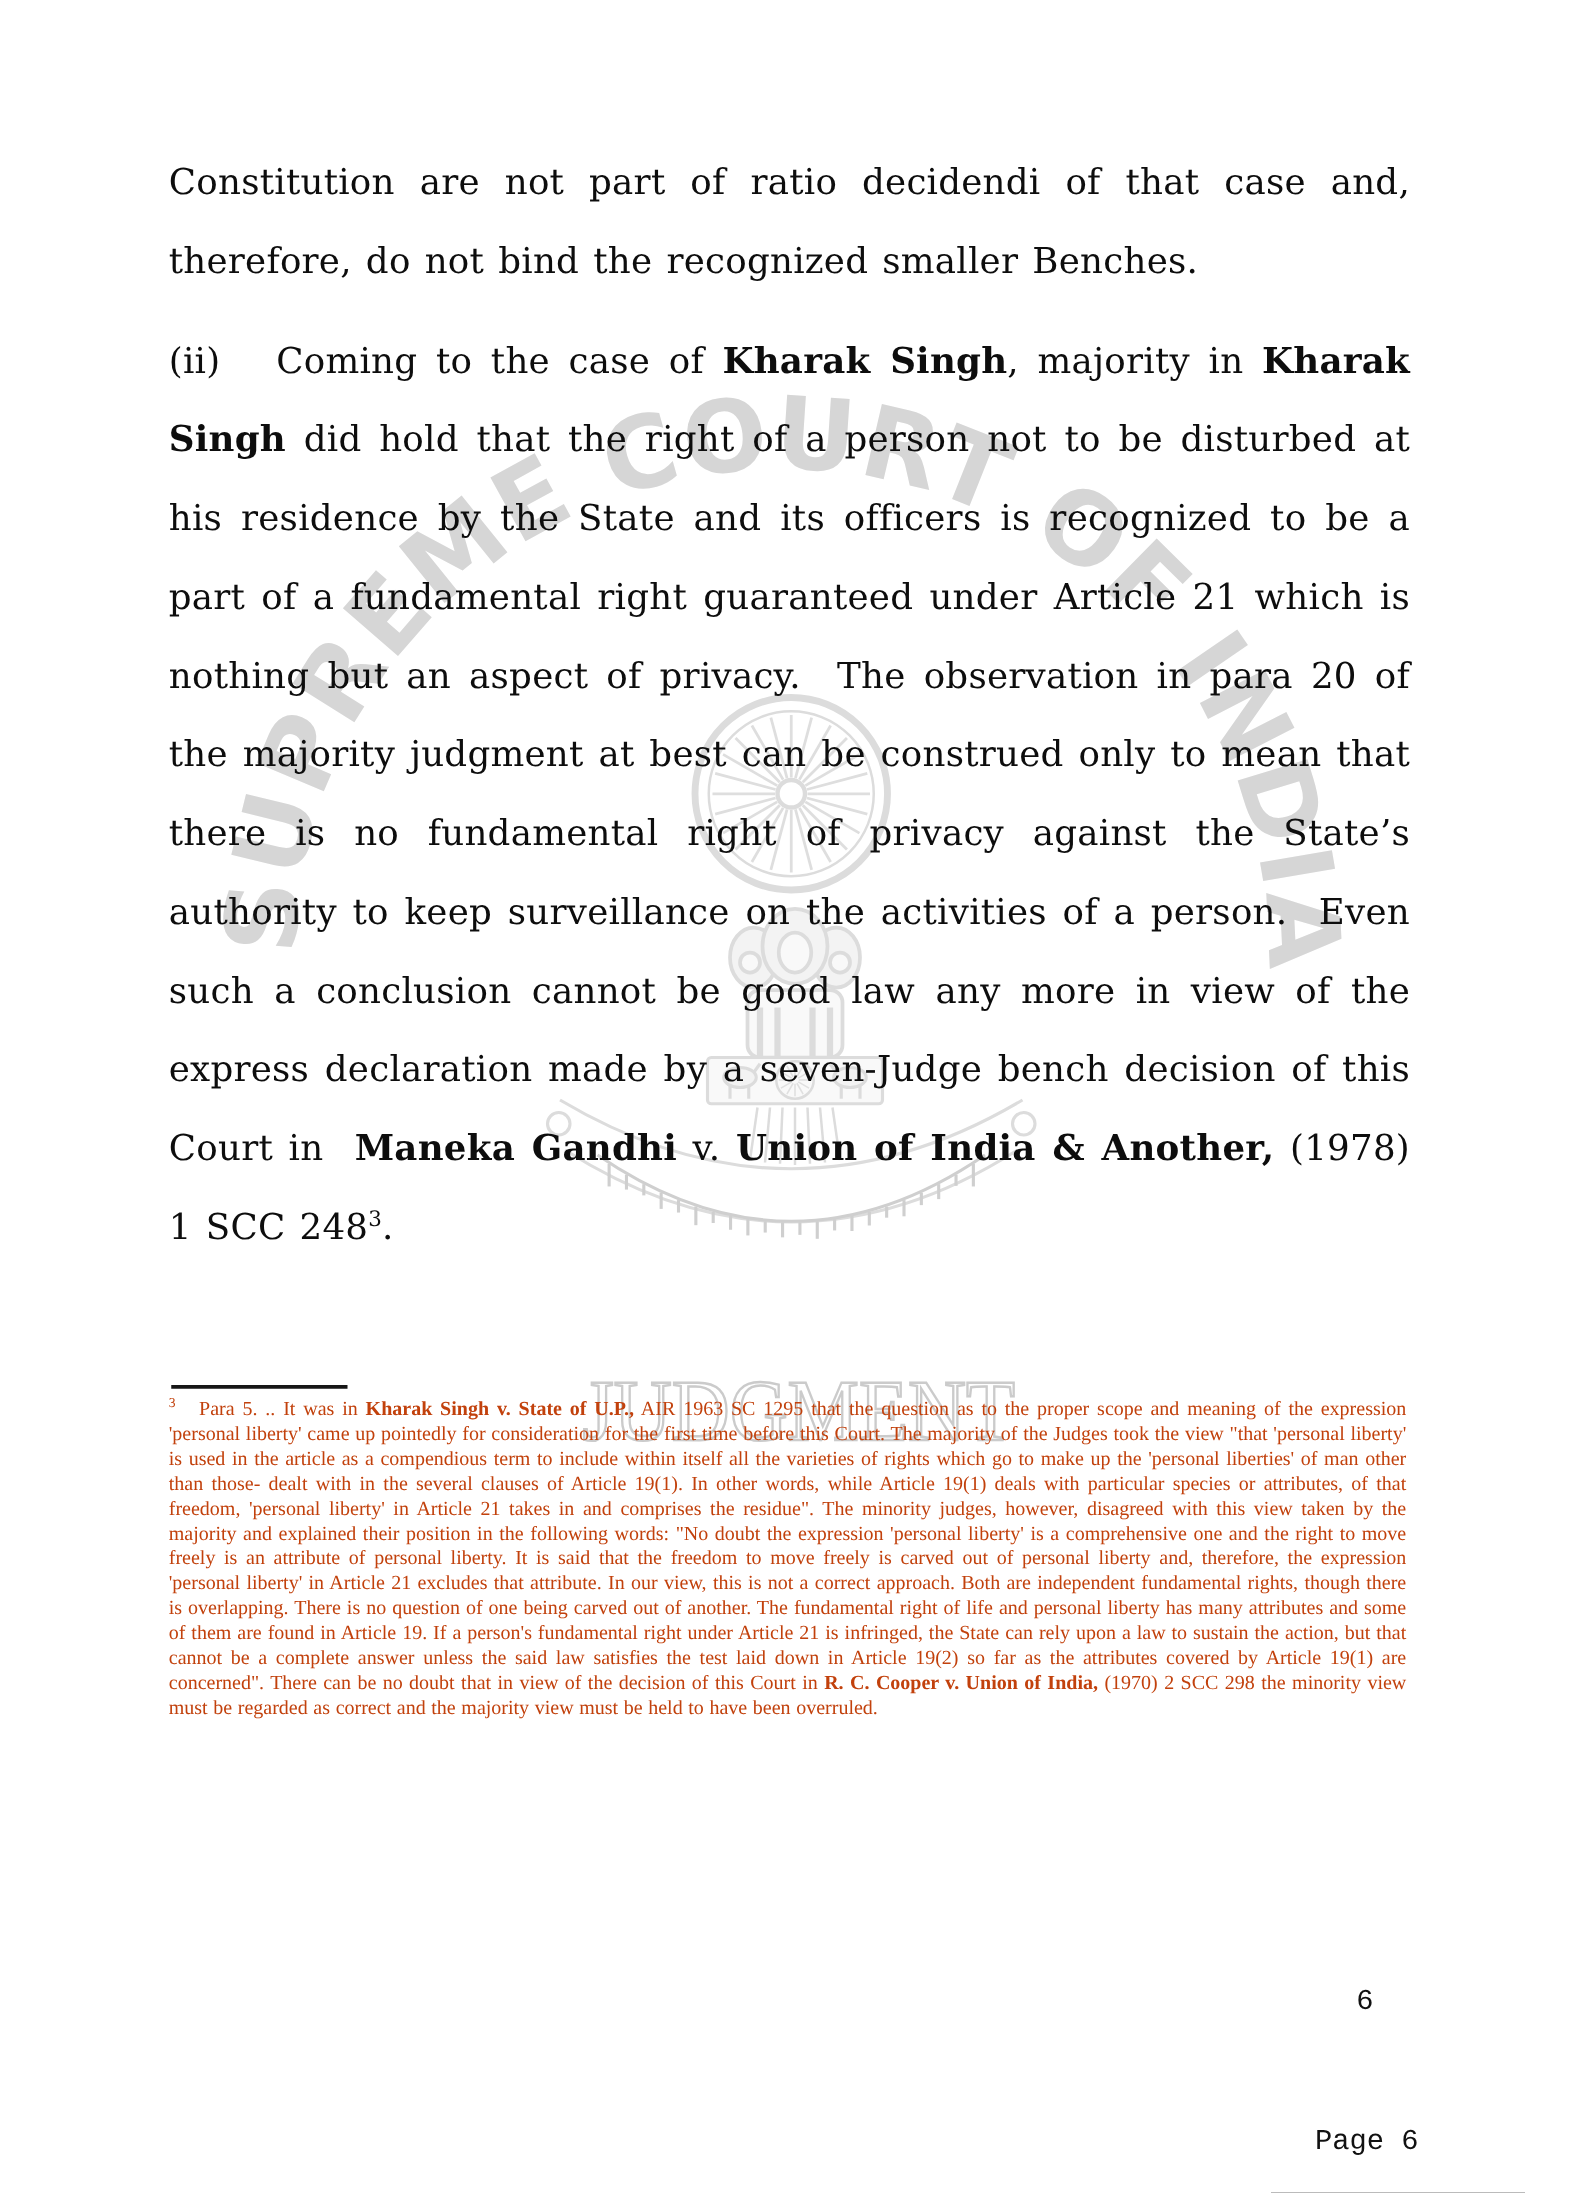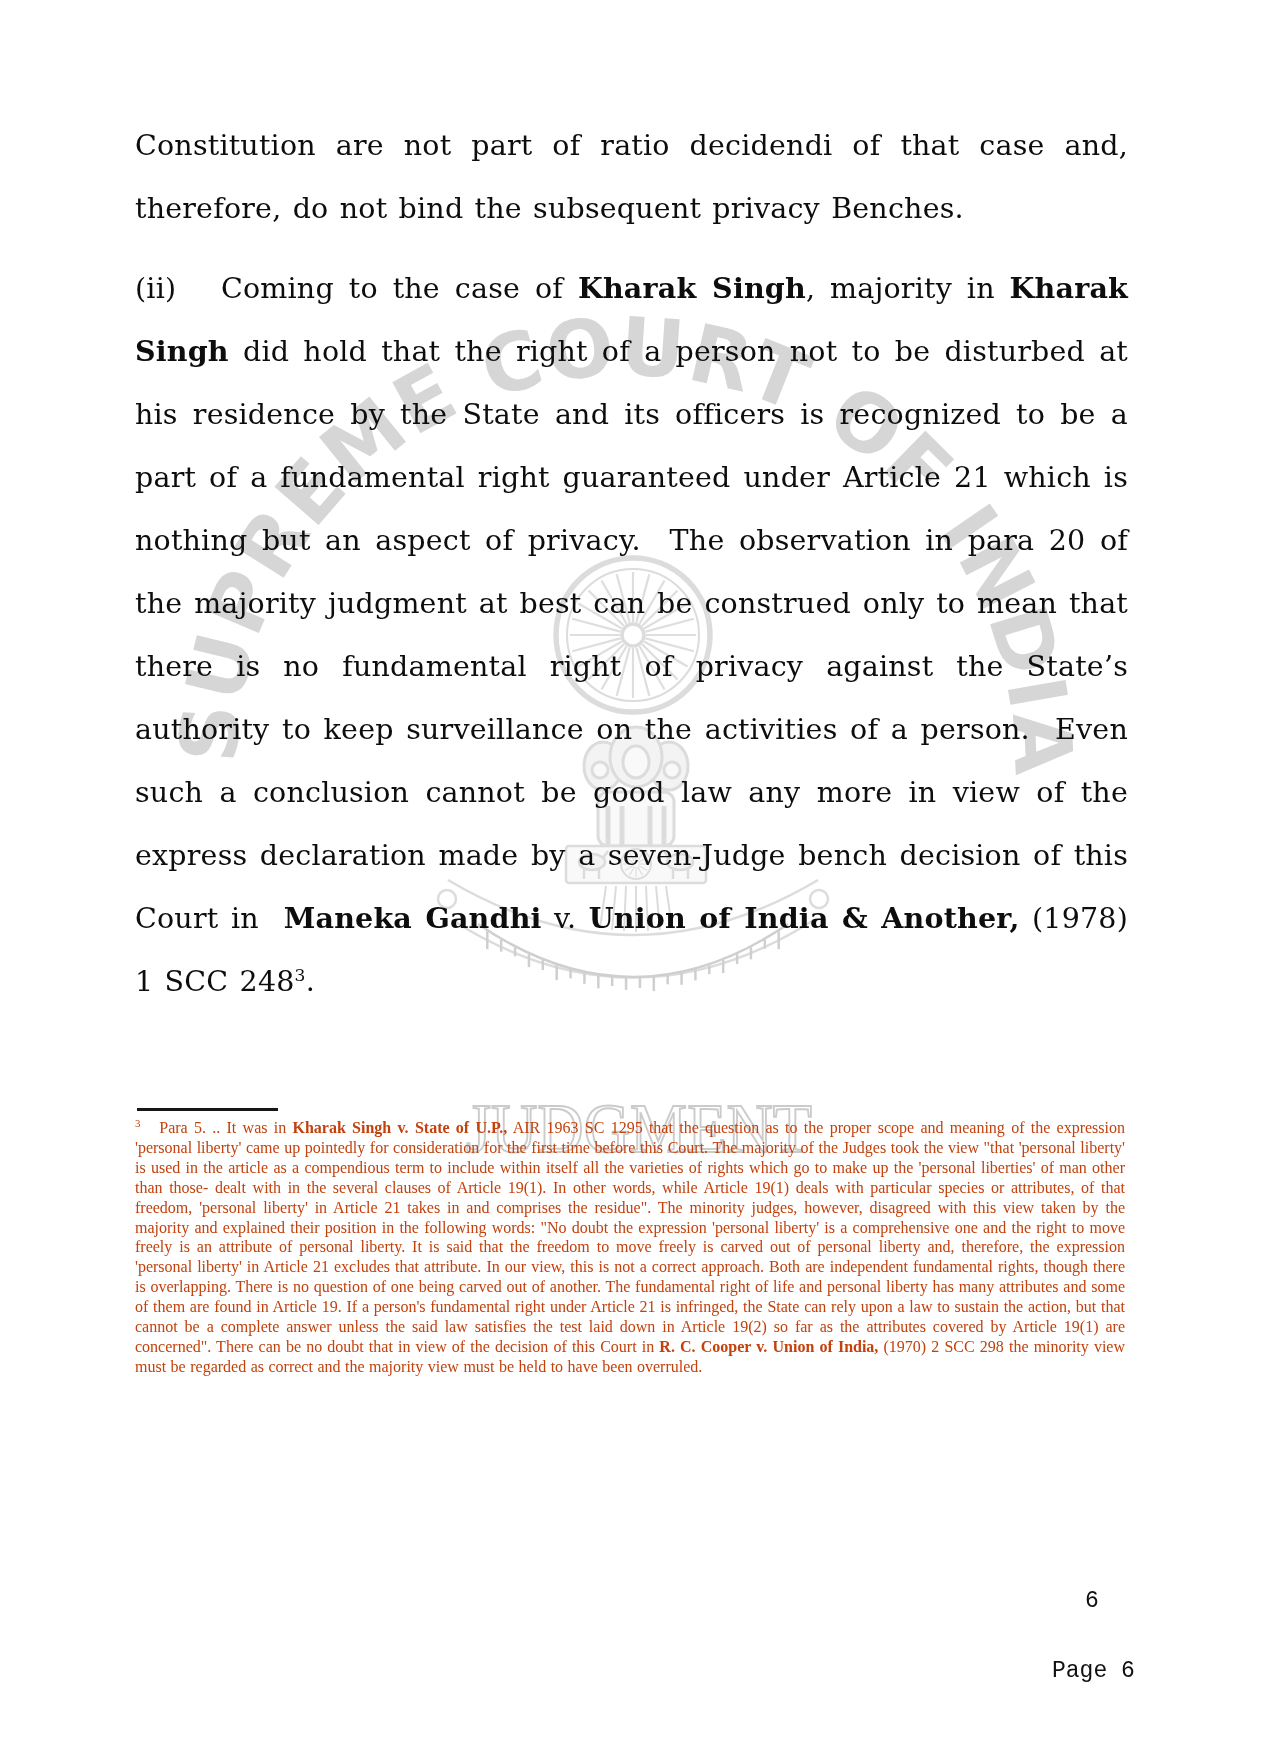--- a/index.html
+++ b/index.html
@@ -39,21 +39,21 @@
     font-size:16px;line-height:19.9px;
     text-align:justify;word-spacing:0.5px;
     color:#c2410c;
   }
   .footnote-text sup{font-size:68%;}
   .page-number{
     position:absolute;left:1085px;top:1588px;z-index:2;
     font-family:"Liberation Mono", monospace;font-size:23px;color:#111;
   }
   .footer-page-label{
-    position:absolute;left:1052px;top:1658px;z-index:2;
+    position:absolute;left:1052px;top:1700px;z-index:2;
     font-family:"Liberation Mono", monospace;font-size:23px;color:#111;
   }
   .wm-arc-text{
     font-family:"DejaVu Sans", sans-serif;
     font-weight:bold;
     font-size:80px;
     letter-spacing:2px;
     fill:#d6d6d6;
   }
   .wm-stamp-text{
@@ -201,21 +201,21 @@
             <line x1="764.8238095238095" y1="939.6645832199547" x2="764.8238095238095" y2="948.6645832199547"></line>
             <line x1="778.6999999999999" y1="931.1691999999999" x2="778.6999999999999" y2="949.1691999999999"></line>
           </g>
       </g>
     </g>
 
     <text class="wm-stamp-text" x="466" y="1152" textLength="346" lengthAdjust="spacingAndGlyphs">JUDGMENT</text>
   </svg>
 
   <div class="body-text">
-    <p><span>Constitution are not part of ratio decidendi of that case and, therefore, do not bind the subsequent privacy Benches.</span></p>
+    <p><span>Constitution are not part of ratio decidendi of that case and, therefore, do not bind the recognized smaller Benches.</span></p>
     <p><span>(ii)&nbsp;&nbsp;&nbsp;Coming to the case of </span><span class="b i">Kharak Singh</span><span>, majority in </span><span class="b i">Kharak Singh</span><span> did hold that the right of a person not to be disturbed at his residence by the State and its officers is recognized to be a part of a fundamental right guaranteed under Article 21 which is nothing but an aspect of privacy. &nbsp;The observation in para 20 of the majority judgment at best can be construed only to mean that there is no fundamental right of privacy against the State’s authority to keep surveillance on the activities of a person. &nbsp;Even such a conclusion cannot be good law any more in view of the express declaration made by a seven-Judge bench decision of this Court in &nbsp;</span><span class="b i">Maneka Gandhi</span><span> </span><span class="i">v.</span><span> </span><span class="b i">Union of India &amp; Another,</span><span> (1978) 1 SCC 248</span><sup>3</sup><span>.</span></p>
   </div>
 
   <div class="footnote-section">
     <div class="footnote-rule"></div>
     <div class="footnote-text"><sup>3</sup><span>&nbsp;&nbsp; Para 5. .. It was in </span><span class="b i">Kharak Singh v. State of U.P.,</span><span> AIR 1963 SC 1295 that the question as to the proper scope and meaning of the expression 'personal liberty' came up pointedly for consideration for the first time before this Court. The majority of the Judges took the view "that 'personal liberty' is used in the article as a compendious term to include within itself all the varieties of rights which go to make up the 'personal liberties' of man other than those- dealt with in the several clauses of Article 19(1). In other words, while Article 19(1) deals with particular species or attributes, of that freedom, 'personal liberty' in Article 21 takes in and comprises the residue". The minority judges, however, disagreed with this view taken by the majority and explained their position in the following words: "No doubt the expression 'personal liberty' is a comprehensive one and the right to move freely is an attribute of personal liberty. It is said that the freedom to move freely is carved out of personal liberty and, therefore, the expression 'personal liberty' in Article 21 excludes that attribute. In our view, this is not a correct approach. Both are independent fundamental rights, though there is overlapping. There is no question of one being carved out of another. The fundamental right of life and personal liberty has many attributes and some of them are found in Article 19. If a person's fundamental right under Article 21 is infringed, the State can rely upon a law to sustain the action, but that cannot be a complete answer unless the said law satisfies the test laid down in Article 19(2) so far as the attributes covered by Article 19(1) are concerned". There can be no doubt that in view of the decision of this Court in </span><span class="b i">R. C. Cooper v. Union of India,</span><span> (1970) 2 SCC 298 the minority view must be regarded as correct and the majority view must be held to have been overruled.</span></div>
   </div>
 
   <div class="page-number">6</div>
   <div class="footer-page-label">Page 6</div>

